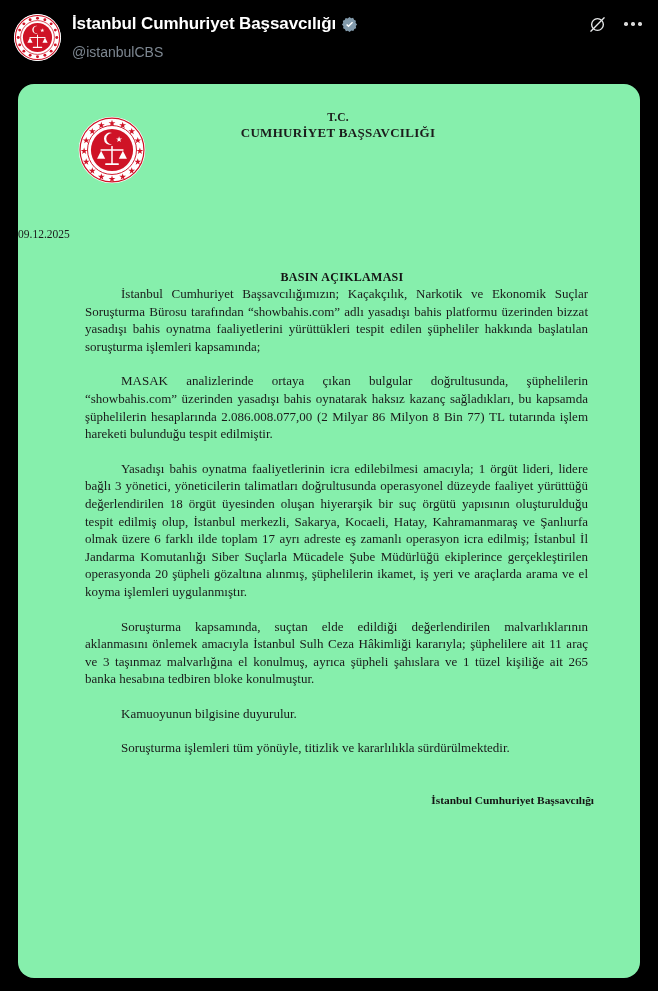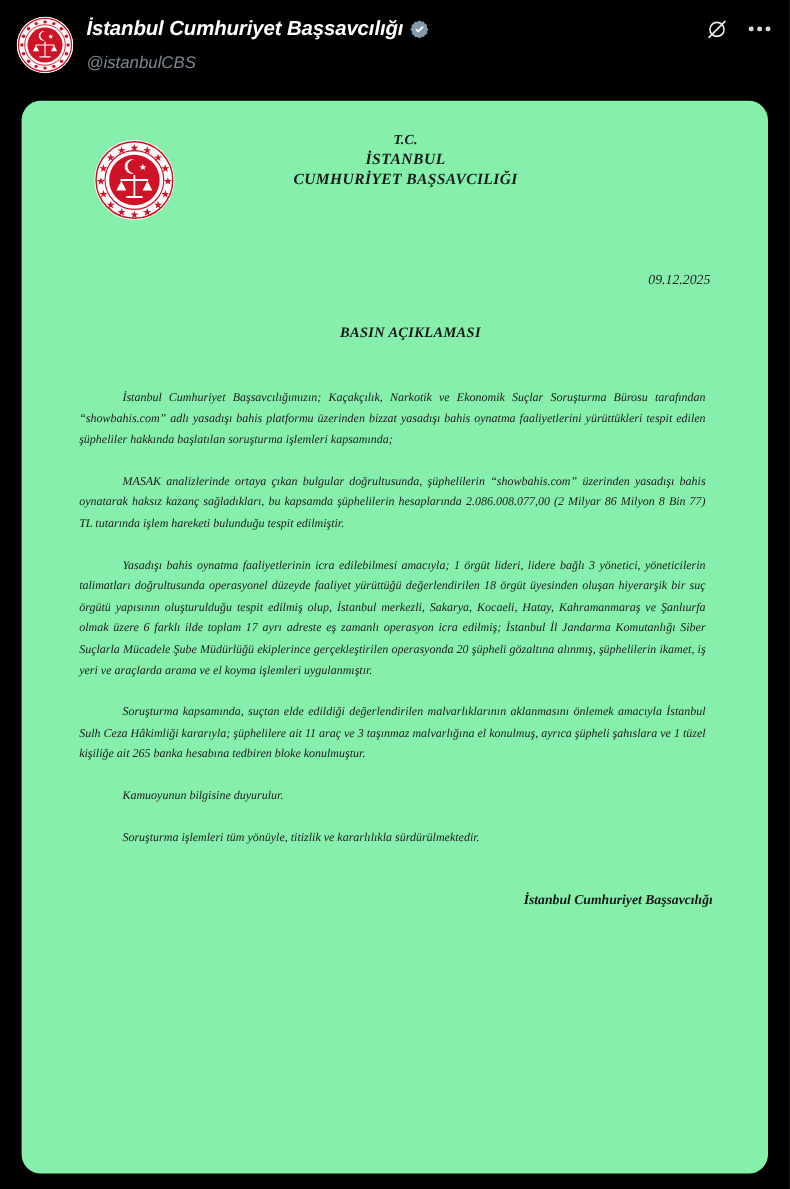--- a/index.html
+++ b/index.html
@@ -10,21 +10,20 @@
     background: #000000;
     font-family: "Liberation Sans", sans-serif;
     overflow: hidden;
   }
 
   #root {
     position: relative;
     width: 658px;
     height: 991px;
     background: #000000;
-    font-style: italic;
   }
 
   
   .post-header {
     position: absolute;
     left: 0; top: 0;
     width: 658px;
     height: 84px;
     display: flex;
     align-items: flex-start;
@@ -178,44 +177,42 @@
     line-height: 1.28;
   }
   .lh-line4 {
     font-size: 11.5px;
     font-weight: normal;
     line-height: 1.45;
     margin-top: 1px;
   }
 
   .doc-date {
-    text-align: right;
     font-family: "Liberation Serif", serif;
     font-size: 11.5px;
     color: #1b1b1b;
     padding-right: 48px;
     margin-top: 22px;
   }
 
   .doc-title {
     text-align: center;
     font-family: "Liberation Serif", serif;
     font-size: 12px;
     font-weight: bold;
     letter-spacing: 0.3px;
     color: #141414;
     margin-top: 30px;
     padding-left: 26px;
   }
 
   .doc-body {
-    padding: 0 52px 0 48px;
-    margin-top: 38px;
-    font-family: "Liberation Serif", serif;
-    font-size: 10px;
+    padding: 0 52px 0 67px;
+    font-family: "Liberation Serif", serif;
+    font-size: 13px;
     color: #1a1a1a;
   }
 
   .doc-body p {
     text-align: justify;
     text-justify: inter-word;
     text-indent: 36px;
     line-height: 17.6px;
     margin-bottom: 17px;
   }
@@ -339,21 +336,20 @@
               <rect x="48.9" y="44" width="2.2" height="27" rx="0.6"></rect>
               <rect x="33" y="48.9" width="34" height="2.2" rx="0.6"></rect>
               <path d="M34 51 L28 63 h12 z"></path>
               <path d="M66 51 L60 63 h12 z"></path>
               <rect x="40" y="69.5" width="20" height="2.6" rx="0.8"></rect>
             </g>
           </svg>
         </div>
         <div class="letterhead-text">
           <div class="lh-line1">T.C.</div>
-          <div class="lh-line2">İSTANBUL</div>
           <div class="lh-line3">CUMHURİYET BAŞSAVCILIĞI</div>
         </div>
       </div>
 
       <div class="doc-date">09.12.2025</div>
 
       <div class="doc-title">BASIN AÇIKLAMASI</div>
 
       <div class="doc-body">
         <p>İstanbul Cumhuriyet Başsavcılığımızın; Kaçakçılık, Narkotik ve Ekonomik Suçlar Soruşturma Bürosu tarafından “showbahis.com” adlı yasadışı bahis platformu üzerinden bizzat yasadışı bahis oynatma faaliyetlerini yürüttükleri tespit edilen şüpheliler hakkında başlatılan soruşturma işlemleri kapsamında;</p>

